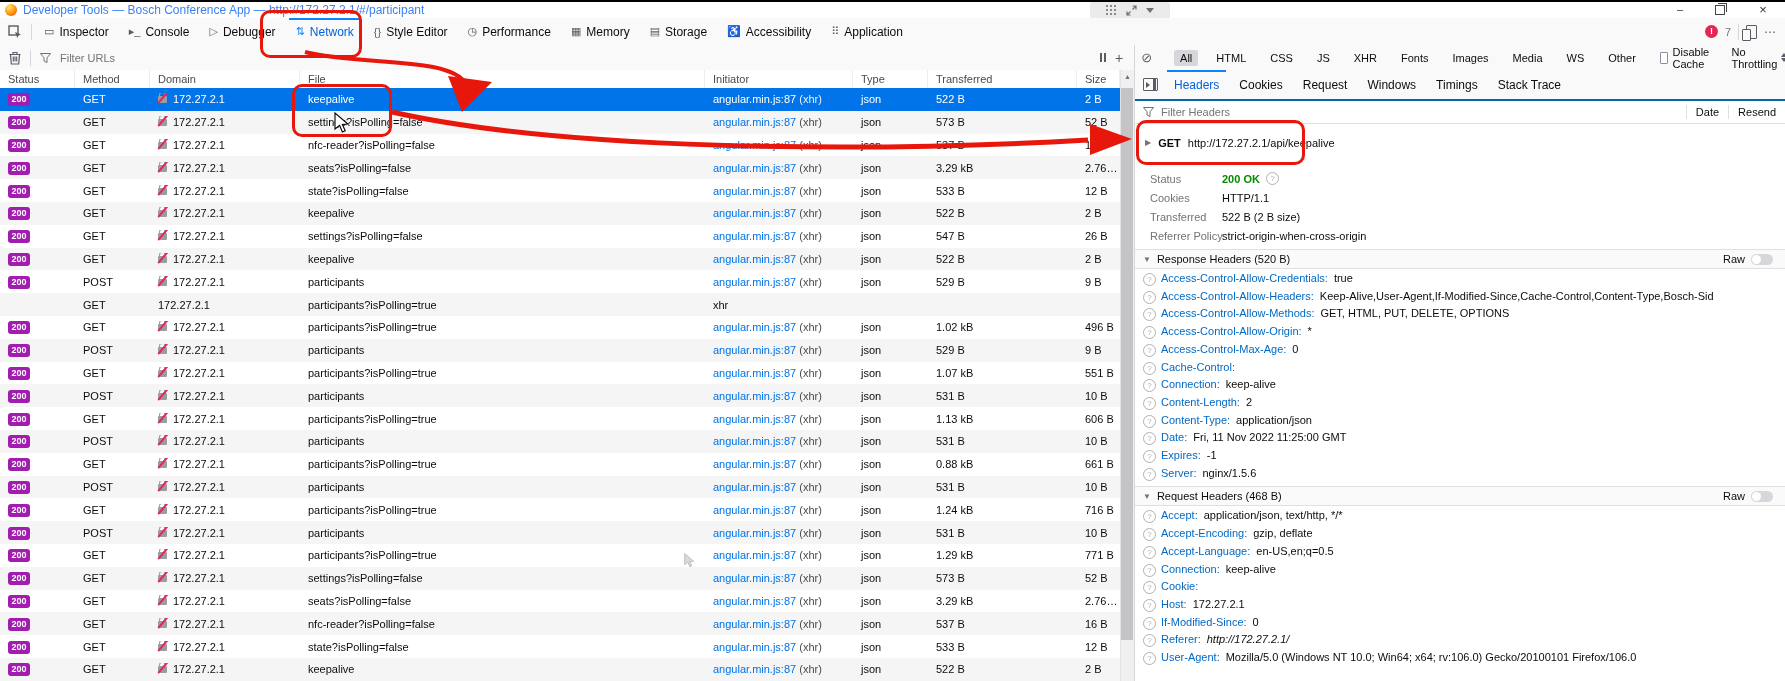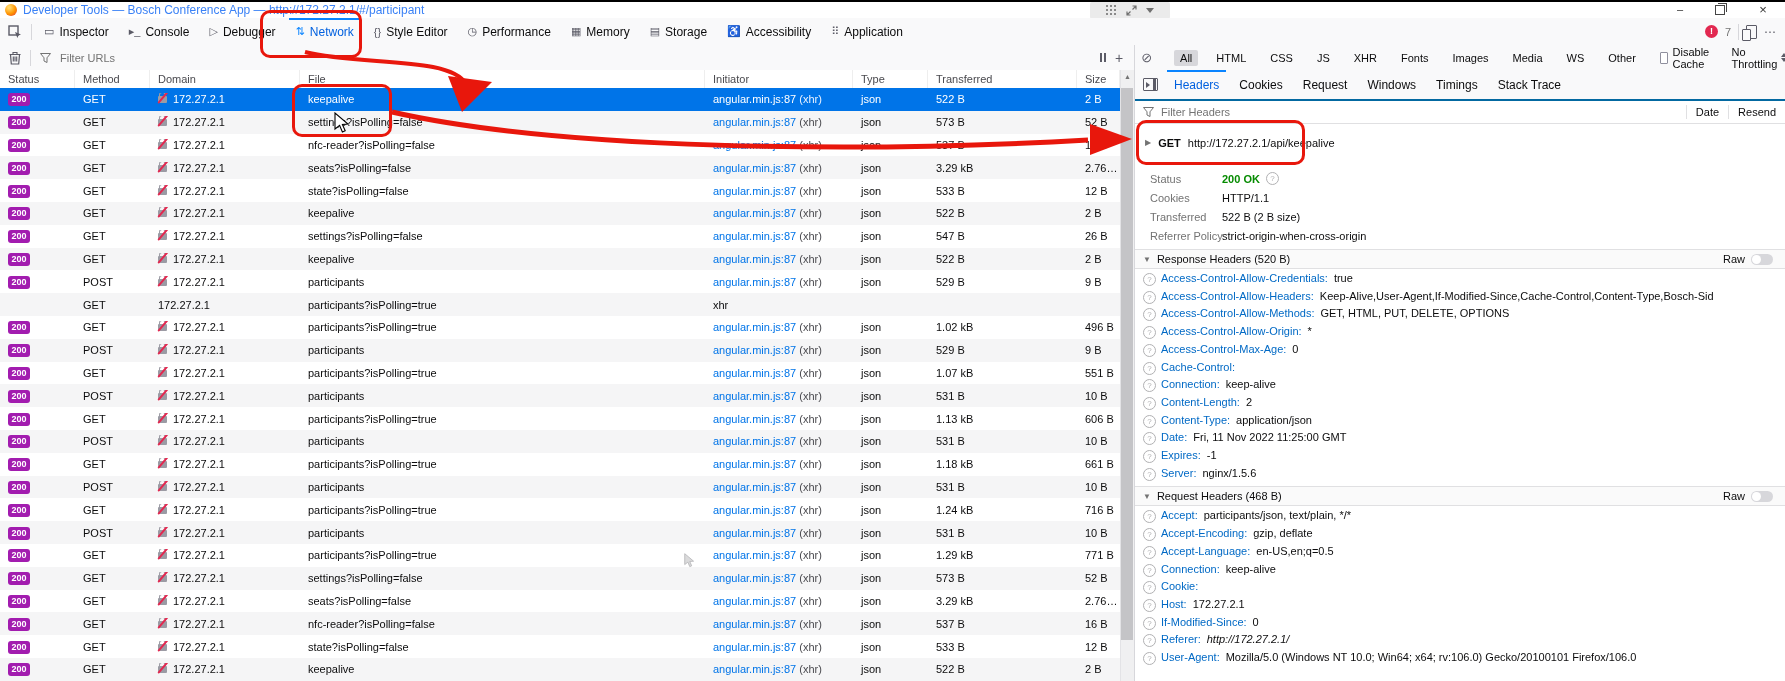--- a/index.html
+++ b/index.html
@@ -437,21 +437,21 @@
         <span class="cell c-tr">531 B</span>
         <span class="cell c-sz">10 B</span>
       </div>
       <div class="nrow">
         <span class="cell c-st"><span class="badge">200</span></span>
         <span class="cell c-me">GET</span>
         <span class="cell c-do"><span class="lock"></span>172.27.2.1</span>
         <span class="cell c-fi">participants?isPolling=true</span>
         <span class="cell c-in"><span class="ilink">angular.min.js:87</span> <span class="inote">(xhr)</span></span>
         <span class="cell c-ty">json</span>
-        <span class="cell c-tr">1.18 kB</span>
+        <span class="cell c-tr">0.88 kB</span>
         <span class="cell c-sz">661 B</span>
       </div>
       <div class="nrow alt">
         <span class="cell c-st"><span class="badge">200</span></span>
         <span class="cell c-me">POST</span>
         <span class="cell c-do"><span class="lock"></span>172.27.2.1</span>
         <span class="cell c-fi">participants</span>
         <span class="cell c-in"><span class="ilink">angular.min.js:87</span> <span class="inote">(xhr)</span></span>
         <span class="cell c-ty">json</span>
         <span class="cell c-tr">531 B</span>
@@ -665,21 +665,21 @@
       <span class="sb-title">Request Headers (468 B)</span>
       <span class="raw-wrap">
         <span>Raw</span>
         <span class="toggle"></span>
       </span>
     </div>
     <div class="hlist" id="req-list">
         <div class="hitem">
           <span class="qmark">?</span>
           <span class="hname">Accept:</span>
-          <span class="hval">participants/json, text/plain, */*</span>
+          <span class="hval">application/json, text/http, */*</span>
         </div>
         <div class="hitem">
           <span class="qmark">?</span>
           <span class="hname">Accept-Encoding:</span>
           <span class="hval">gzip, deflate</span>
         </div>
         <div class="hitem">
           <span class="qmark">?</span>
           <span class="hname">Accept-Language:</span>
           <span class="hval">en-US,en;q=0.5</span>

